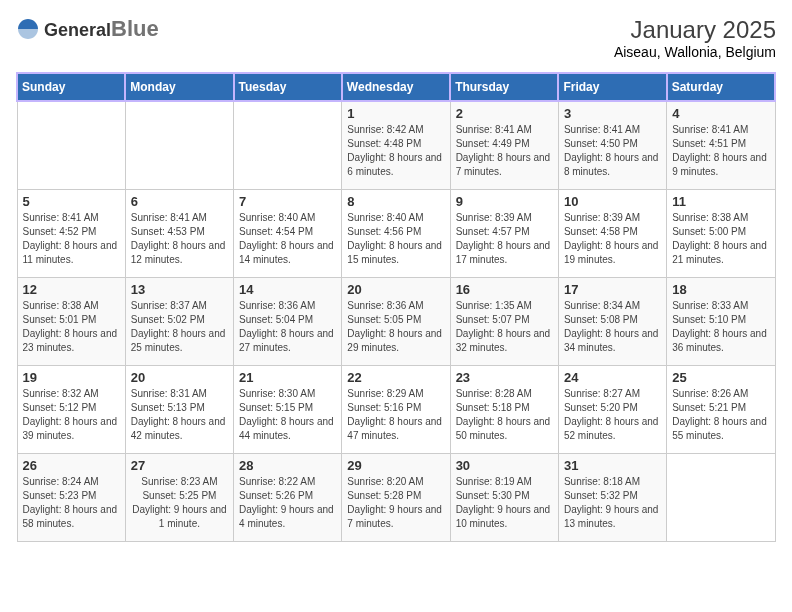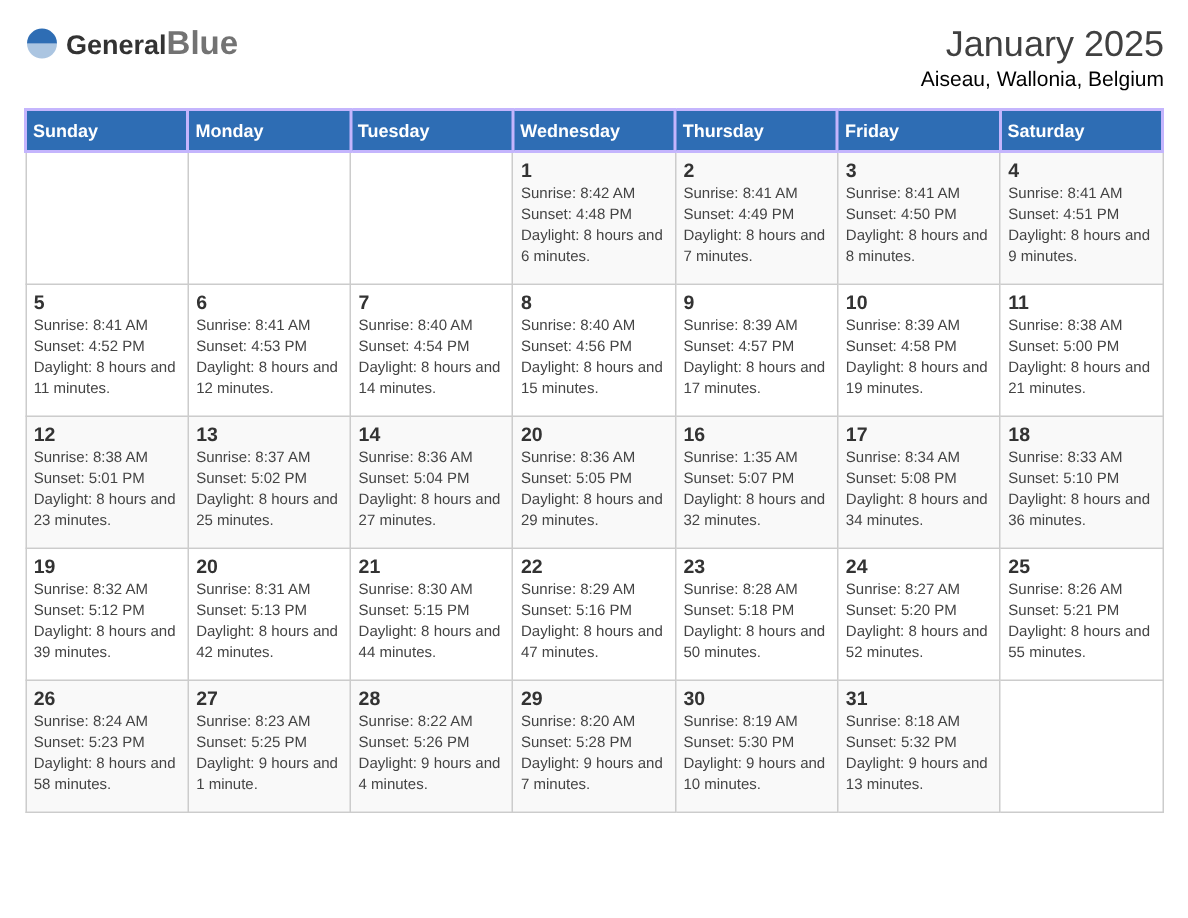--- a/index.html
+++ b/index.html
@@ -279,21 +279,21 @@
       </tr>
       <tr>
         <td>
           <span class="day-number">26</span>
           <div class="day-info" style="white-space: pre-line;">Sunrise: 8:24 AM
 Sunset: 5:23 PM
 Daylight: 8 hours and 58 minutes.</div>
         </td>
         <td>
           <span class="day-number">27</span>
-          <div class="day-info" style="white-space: pre-line;">Sunrise: 8:23 AM
+          <div class="day-info" style="white-space: pre-line; text-align: center;">Sunrise: 8:23 AM
 Sunset: 5:25 PM
 Daylight: 9 hours and 1 minute.</div>
         </td>
         <td>
           <span class="day-number">28</span>
           <div class="day-info" style="white-space: pre-line;">Sunrise: 8:22 AM
 Sunset: 5:26 PM
 Daylight: 9 hours and 4 minutes.</div>
         </td>
         <td>

